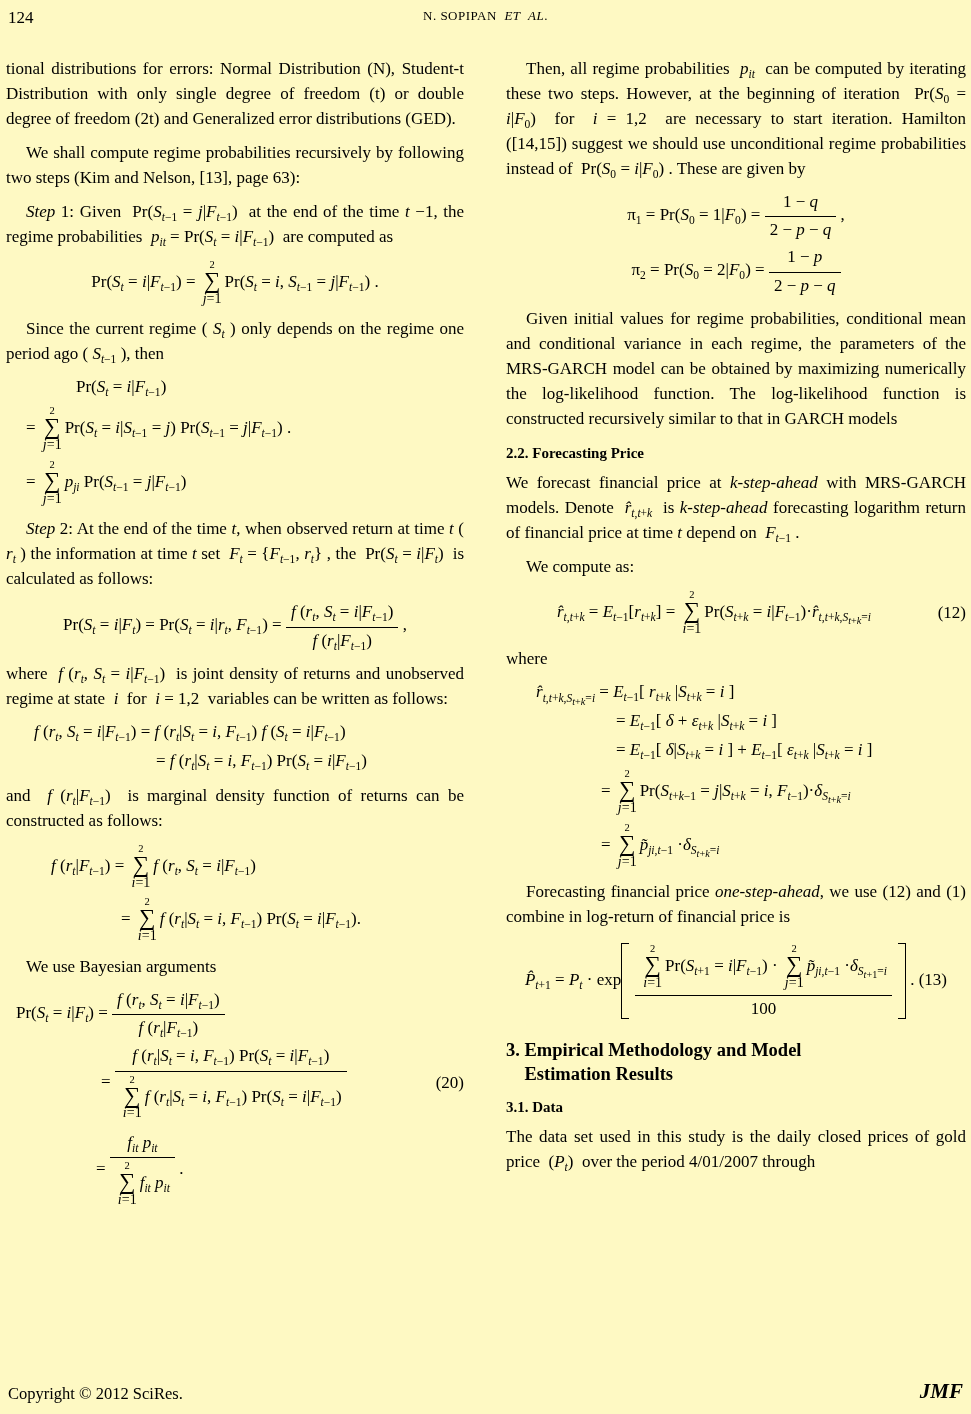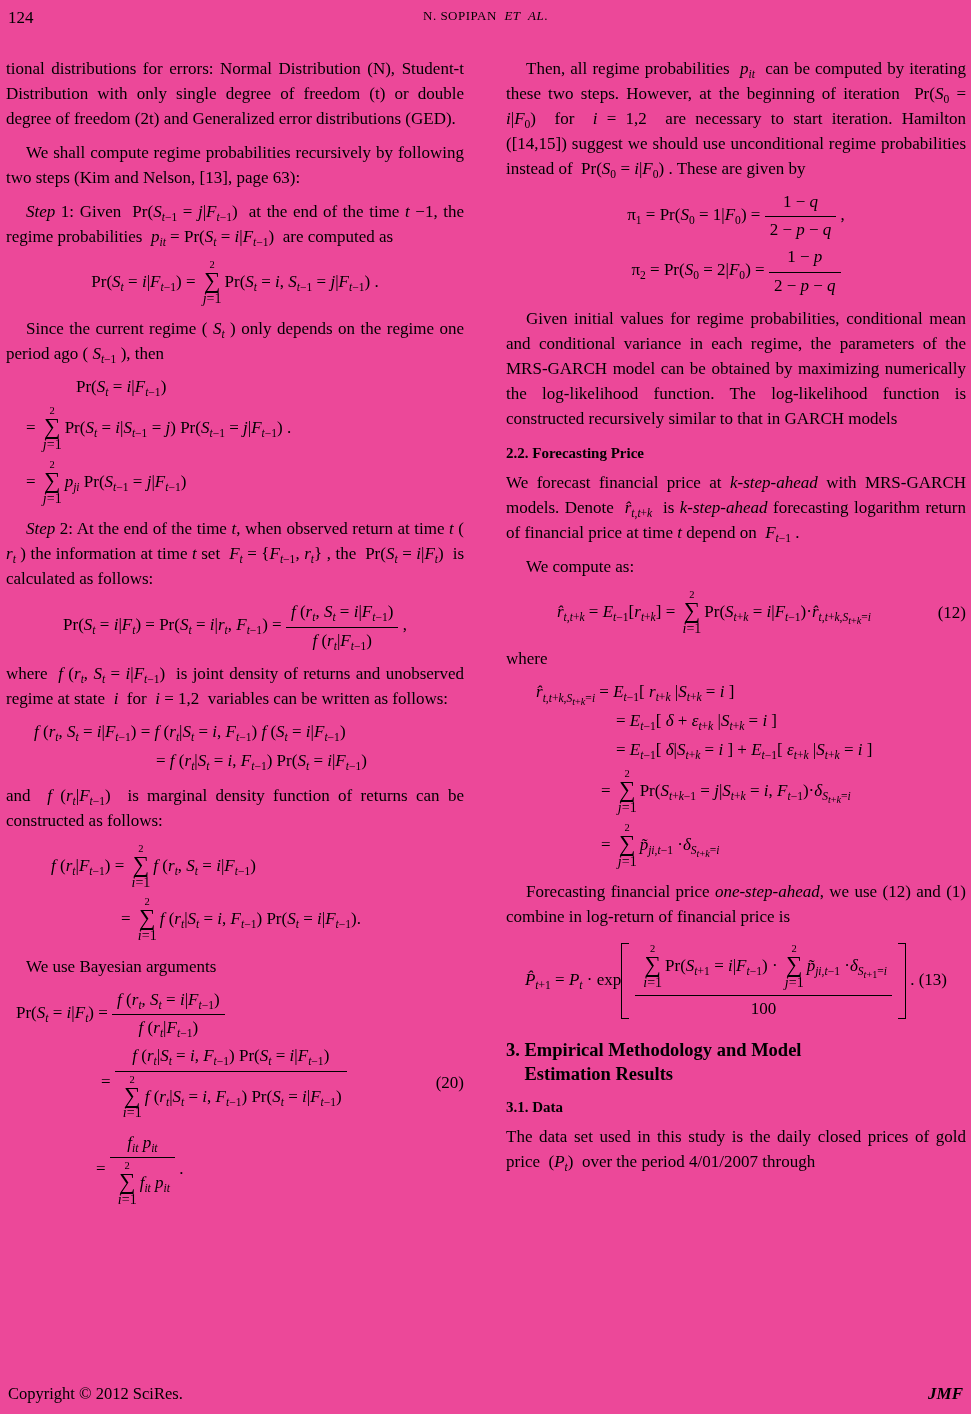--- a/index.html
+++ b/index.html
@@ -1,16 +1,16 @@
 <!DOCTYPE html>
 <html><head>
 <meta charset="utf-8">
 <style>
   html,body{margin:0;padding:0;background:#e8e8e8;}
-  .page{position:relative;width:971px;height:1414px;background:#ec4899;margin:0 auto;
+  .page{position:relative;width:971px;height:1414px;background:#fef9c3;margin:0 auto;
         font-family:"Liberation Serif",serif;color:#000;font-size:17px;overflow:hidden;}
   .pgnum{position:absolute;top:8px;left:8px;font-size:17px;}
   .runtitle{position:absolute;top:8px;left:0;right:0;text-align:center;font-size:13px;letter-spacing:.5px;}
   .col{position:absolute;top:57px;}
   .col-left{left:6px;width:458px;}
   .col-right{left:506px;width:460px;}
   p{margin:0 0 9px;line-height:1.47;text-align:justify;}
   .ind{text-indent:20px;}
   sub{font-size:68%;line-height:0;}
   sub sub{font-size:88%;}
@@ -32,21 +32,21 @@
   .sum .g{font-size:23px;line-height:.95;}
   .sum .b{font-size:14px;line-height:1.05;}
   .frac{display:inline-block;vertical-align:middle;text-align:center;line-height:1.25;}
   .frac .n{display:block;padding:0 5px 4px;border-bottom:1px solid #000;}
   .frac .d{display:block;padding:2px 5px 0;}
   .bracketed{display:inline-flex;align-items:center;vertical-align:middle;padding:4px 0;}
   .lb,.rb{align-self:stretch;width:7px;}
   .lb{border-left:1.6px solid #000;border-top:1.6px solid #000;border-bottom:1.6px solid #000;margin-right:6px;}
   .rb{border-right:1.6px solid #000;border-top:1.6px solid #000;border-bottom:1.6px solid #000;margin-left:6px;}
   .foot-left{position:absolute;left:8px;bottom:10px;font-size:16.5px;}
-  .foot-right{position:absolute;right:8px;bottom:10px;font-weight:bold;font-style:italic;font-size:17px;}
+  .foot-right{position:absolute;right:8px;bottom:10px;font-weight:bold;font-style:italic;font-size:21px;}
 </style>
 </head>
 <body>
 
 <div class="page">
 
   <span class="pgnum">124</span>
   <span class="runtitle">N. SOPIPAN&nbsp; <i>ET</i>&nbsp; <i>AL</i>.</span>
 
   <div class="col col-left">

